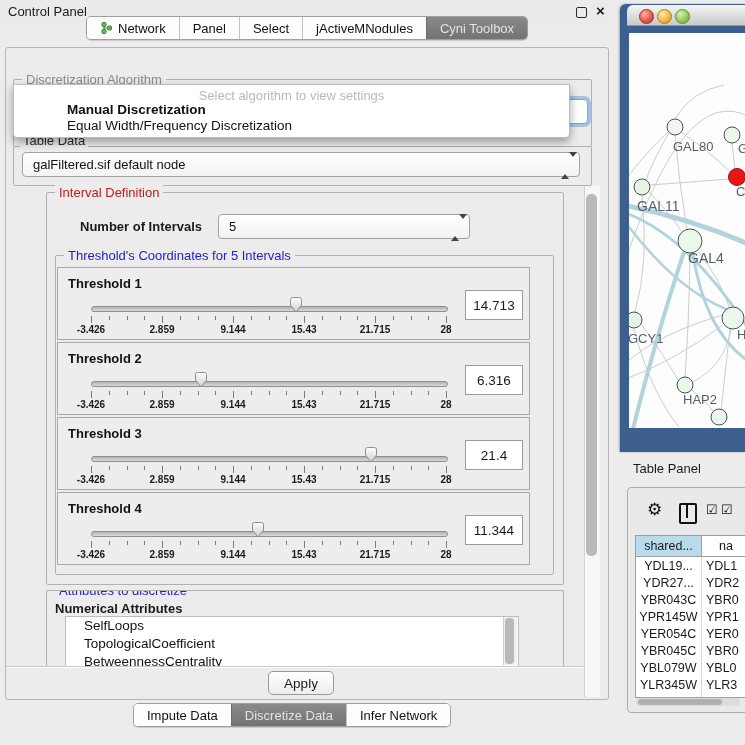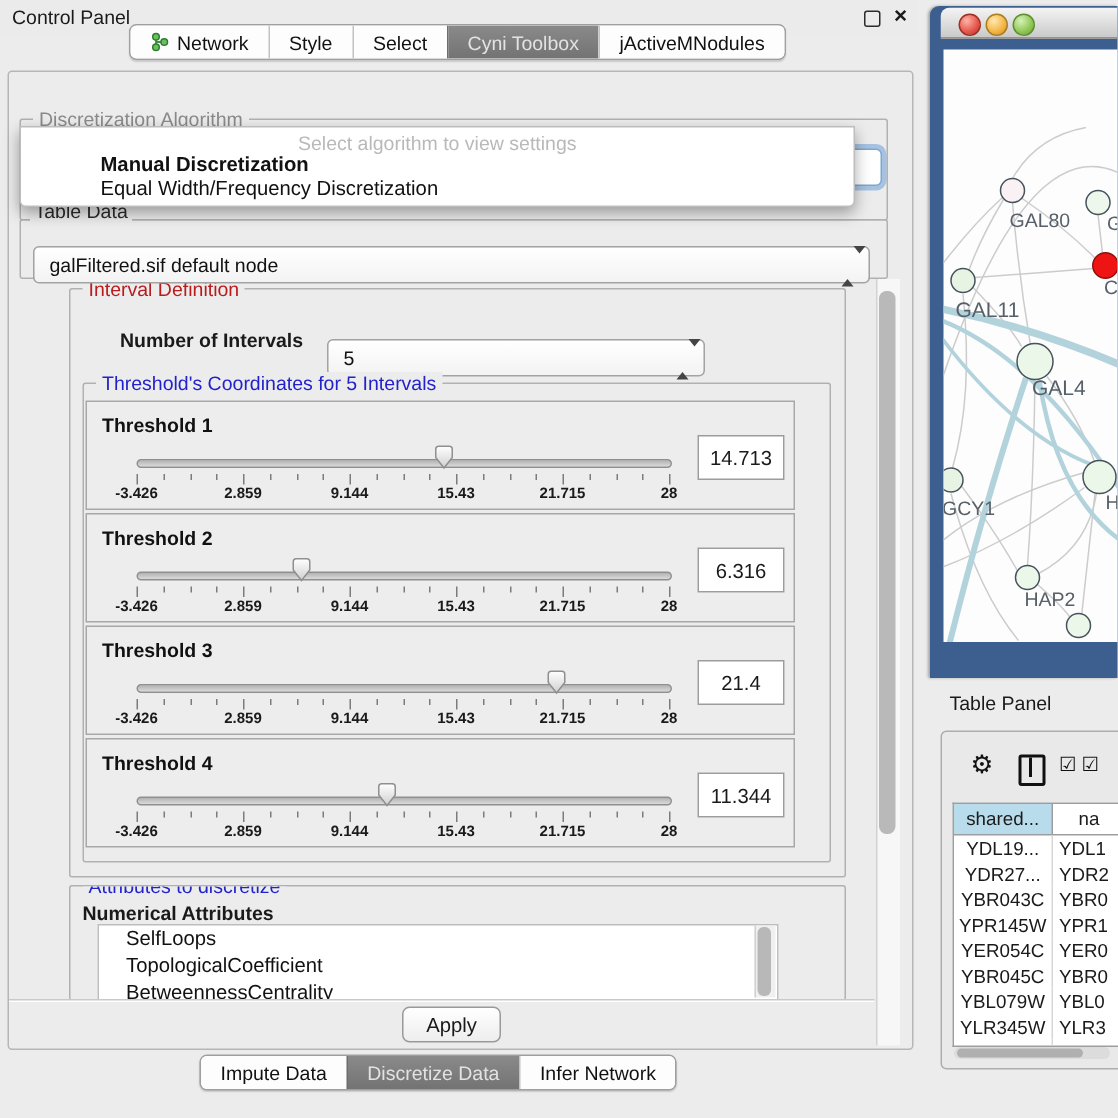--- a/index.html
+++ b/index.html
@@ -40,21 +40,21 @@
 
   
   .popup{left:13px;top:84px;width:555px;height:52px;background:#fff;border:1px solid #bdbdbd;
       border-radius:0 0 4px 4px;box-shadow:0 4px 10px rgba(0,0,0,.35);z-index:50;}
   .pop-hint{position:absolute;top:3px;left:0;width:100%;text-align:center;font-size:13px;color:#b9b9b9;}
   .pop-item{position:absolute;left:5px;font-size:13.5px;color:#111;white-space:nowrap;padding-left:48px;}
   .pop-item.b{font-weight:700;}
 
   .td-group{left:13px;top:146px;width:577px;height:38px;}
   .td-label{top:133px;left:20px;font-size:13px;z-index:2;background:#ececec;padding:0 3px;}
-  .combo{background:linear-gradient(#ffffff,#f3f3f3);border:1px solid #a3a3a3;border-radius:4px;margin-top:12px;}
+  .combo{background:linear-gradient(#ffffff,#f3f3f3);border:1px solid #a3a3a3;border-radius:4px;}
   .td-combo{left:22px;top:152px;width:556px;height:23px;z-index:4;}
   .combo-text{position:absolute;left:10px;top:4px;font-size:13px;color:#111;}
   .stepper{position:absolute;right:9px;top:4px;width:9px;}
   .stepper .up{width:0;height:0;border-left:4.5px solid transparent;border-right:4.5px solid transparent;
       border-bottom:5px solid #444;margin-bottom:3px;}
   .stepper .dn{width:0;height:0;border-left:4.5px solid transparent;border-right:4.5px solid transparent;
       border-top:5px solid #444;}
 
   .ivl-group{left:46px;top:192px;width:516px;height:391px;}
   .noi-label{left:80px;top:219px;font-size:13px;font-weight:700;}
@@ -141,24 +141,24 @@
   <div class="abs cp-body"></div>
 
   <div class="abs segbar" id="topTabs">
       <span class="seg"><svg width="13" height="14" viewBox="0 0 13 14" style="margin-right:5px">
           <line x1="4" y1="3.5" x2="4" y2="10.5" stroke="#3f8f3f" stroke-width="1.2"></line>
           <line x1="4" y1="7" x2="9.5" y2="7" stroke="#3f8f3f" stroke-width="1.2"></line>
           <circle cx="4" cy="3.5" r="2.2" fill="#6abf5e" stroke="#2e7d32"></circle>
           <circle cx="4" cy="10.5" r="2.2" fill="#6abf5e" stroke="#2e7d32"></circle>
           <circle cx="9.5" cy="7" r="2.2" fill="#6abf5e" stroke="#2e7d32"></circle>
         </svg>Network</span>
-      <span class="seg">Style</span>
+      <span class="seg">Panel</span>
       <span class="seg">Select</span>
+      <span class="seg">jActiveMNodules</span>
       <span class="seg sel">Cyni Toolbox</span>
-      <span class="seg">jActiveMNodules</span>
     </div>
 
   <div class="abs gbox algo-group">
     <span class="glabel g-gray">Discretization Algorithm</span>
   </div>
   <div class="abs algo-combo"></div>
 
   <div class="abs popup" id="algoPopup">
     <div class="pop-hint">Select algorithm to view settings</div>
   <div class="pop-item b" style="top: 17px;">Manual Discretization</div>

